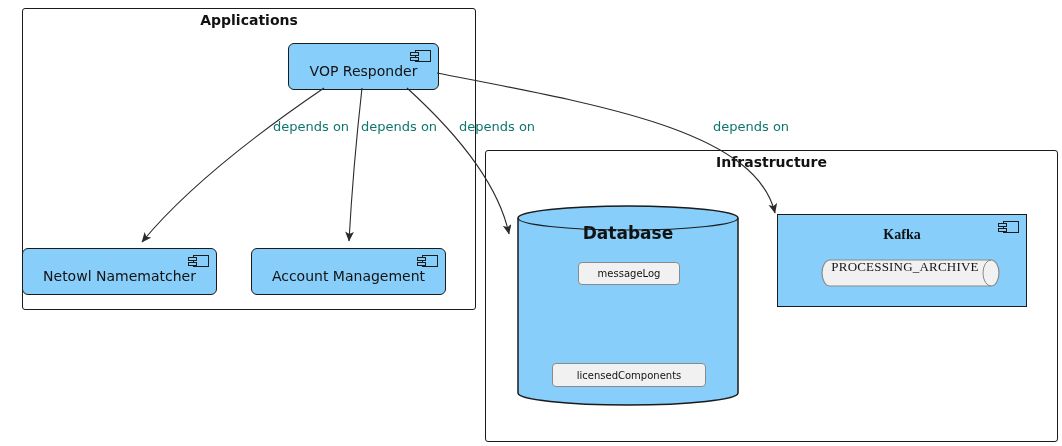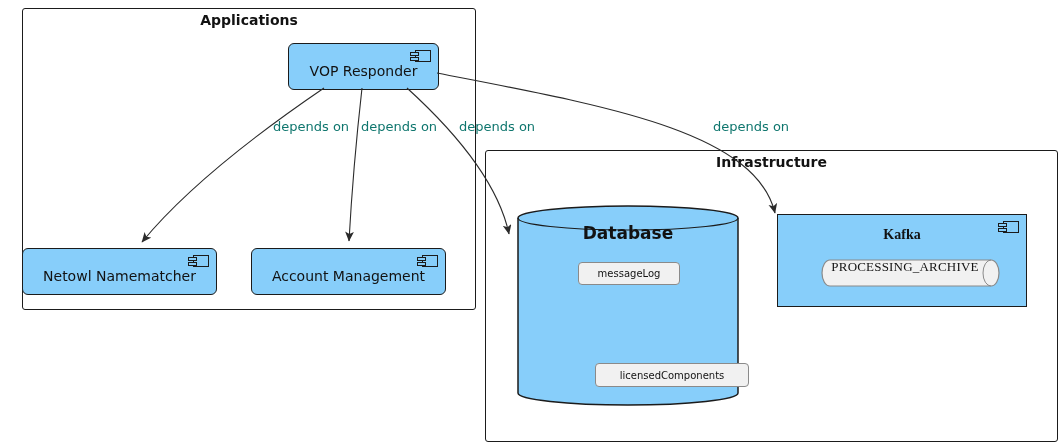--- a/index.html
+++ b/index.html
@@ -63,21 +63,21 @@
     <div class="pkg-title">Infrastructure</div>
   </div>
 
   <div id="node-database" style="left:517px;top:204px;width:222px;height:203px;">
     <svg class="db-shape" width="222" height="203" viewBox="0 0 222 203">
       <path class="dbody" d="M 1,14 A 110,12 0 0 1 221,14 L 221,189 A 110,12 0 0 1 1,189 Z"></path>
       <path class="dring" d="M 221,14 A 110,12 0 0 1 1,14"></path>
     </svg>
     <div class="db-title">Database</div>
     <div class="inner-box" style="left:61px;top:58px;width:100px;height:21px;">messageLog</div>
-    <div class="inner-box" style="left:35px;top:159px;width:152px;height:22px;margin-left:43px;">licensedComponents</div>
+    <div class="inner-box" style="left:35px;top:159px;width:152px;height:22px;">licensedComponents</div>
   </div>
 
   <div class="component" id="node-kafka" style="left:777px;top:214px;width:248px;height:91px;">
     <svg class="comp-icon" width="23" height="17" viewBox="0 0 23 17">
       <rect class="ic" x="6.5" y="1.5" width="15" height="11"></rect>
       <rect class="ic" x="1.5" y="3.5" width="8" height="3"></rect>
       <rect class="ic" x="1.5" y="8.5" width="8" height="3"></rect>
     </svg>
     <div class="node-title">Kafka</div>
     <div class="queue" style="left:43px;top:44px;width:180px;height:16px;">

